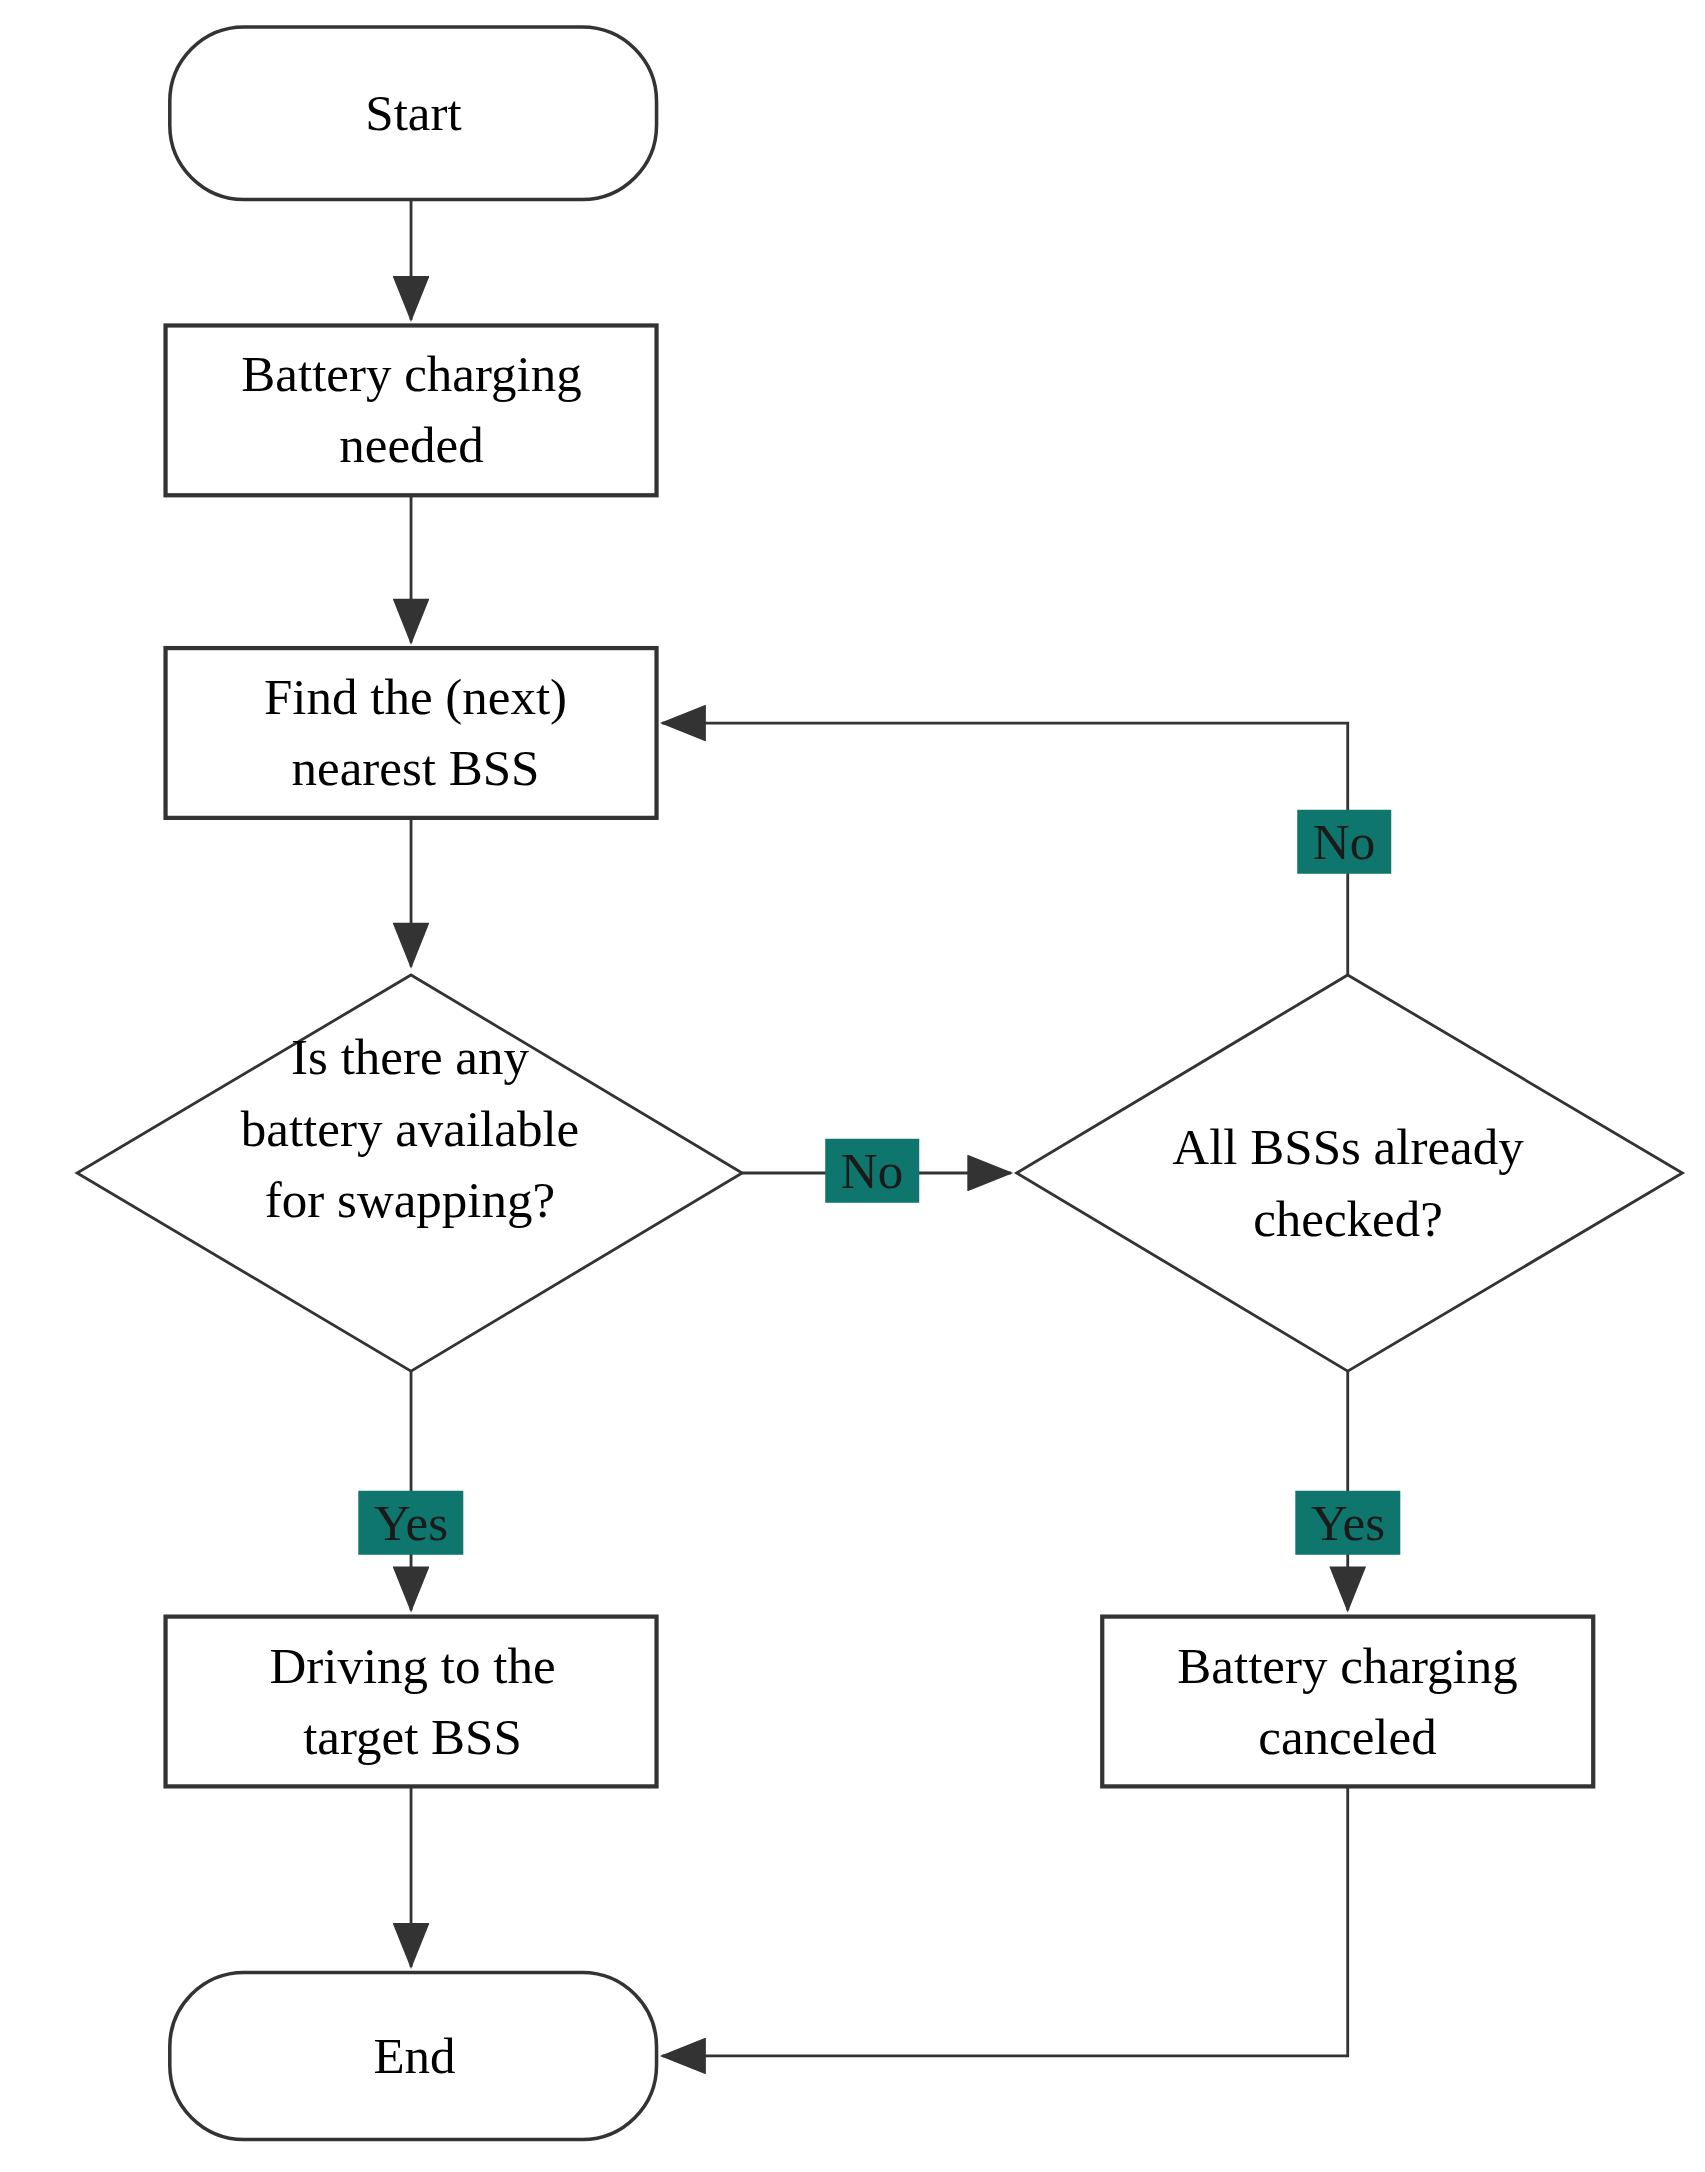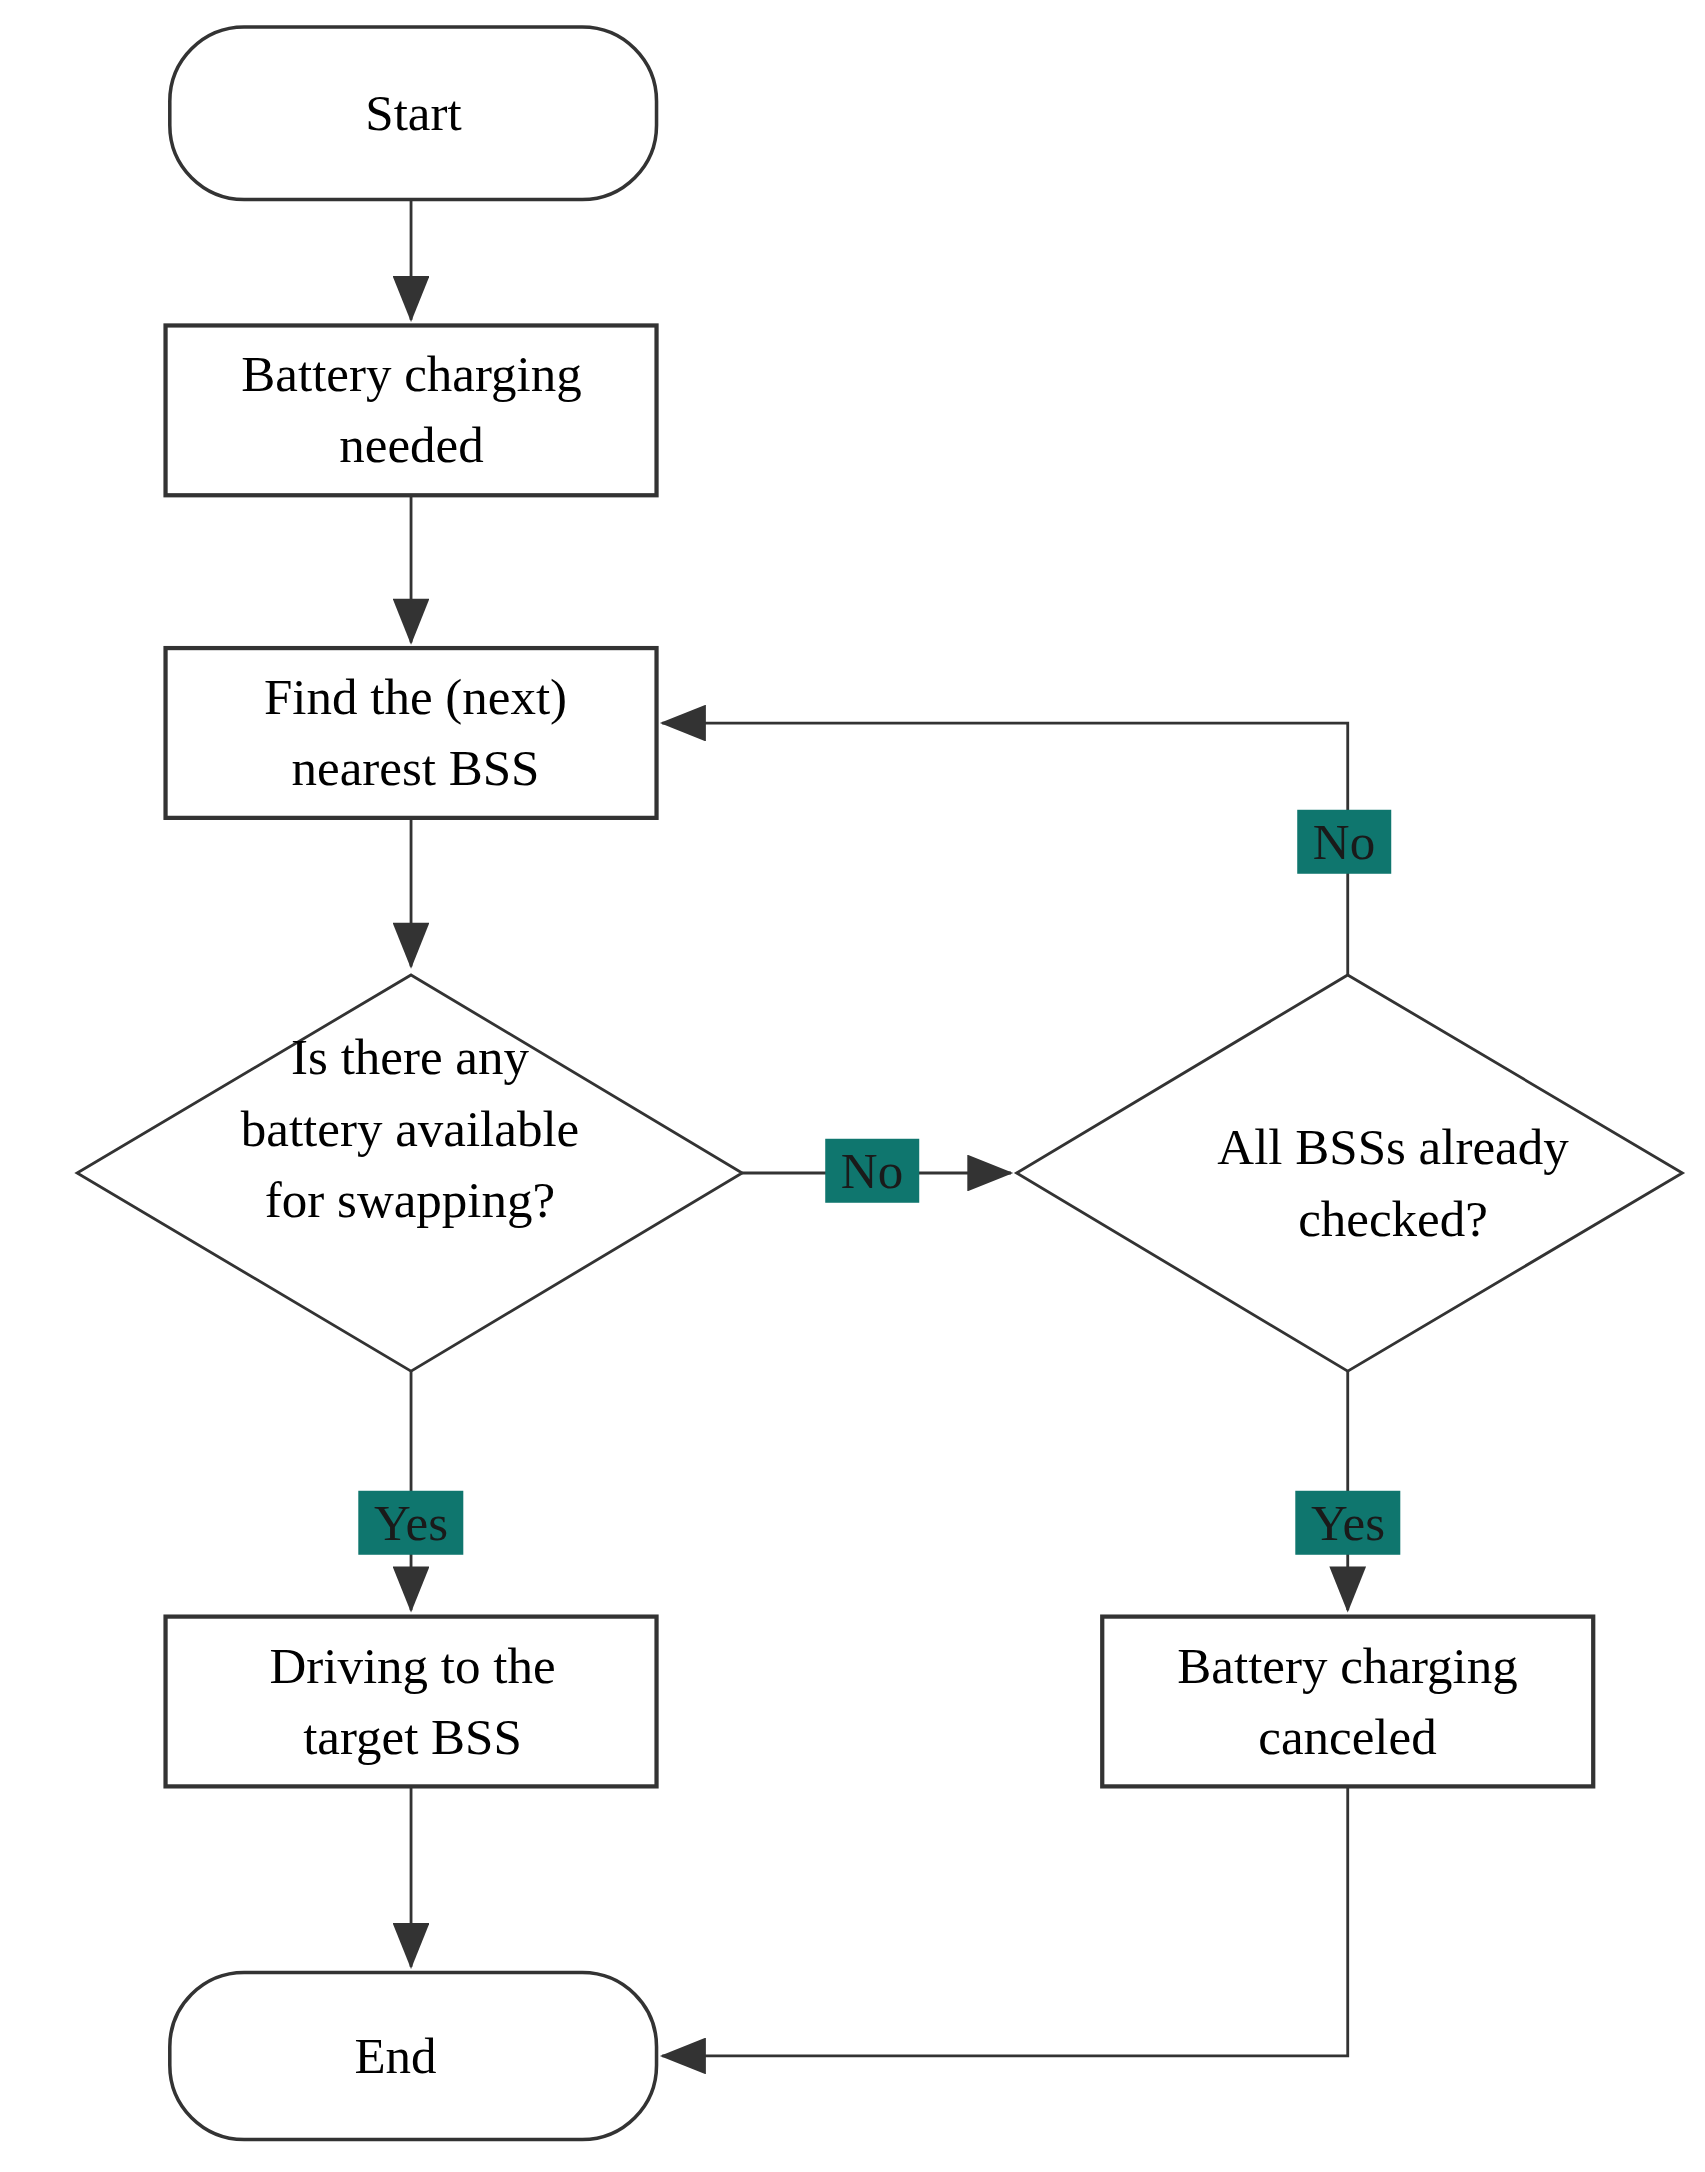--- a/index.html
+++ b/index.html
@@ -93,30 +93,30 @@
   <div class="node-label" style="left:166px; top:325px; width:491px; height:170px;">Battery charging
 needed</div>
 
   <div class="node-label" style="left:170px; top:648px; width:491px; height:170px;">Find the (next)
 nearest BSS</div>
 
   <div class="node-label" style="left:127px; top:974px; width:566px; height:311px;">Is there any
 battery available
 for swapping?</div>
 
-  <div class="node-label" style="left:1110px; top:1028px; width:566px; height:311px;">All BSSs already
+  <div class="node-label" style="left:1065px; top:1028px; width:566px; height:311px;">All BSSs already
 checked?</div>
 
   <div class="node-label" style="left:167px; top:1617px; width:491px; height:170px;">Driving to the
 target BSS</div>
 
   <div class="node-label" style="left:1102px; top:1617px; width:491px; height:170px;">Battery charging
 canceled</div>
 
-  <div class="node-label" style="left:152px; top:1973px; width:487px; height:167px;">End</div>
+  <div class="node-label" style="left:171px; top:1973px; width:487px; height:167px;">End</div>
 
   <div class="edge-label" style="left:872px; top:1171px;">No</div>
 
   <div class="edge-label" style="left:1344px; top:842px;">No</div>
 
   <div class="edge-label" style="left:411px; top:1523px;">Yes</div>
 
   <div class="edge-label" style="left:1348px; top:1523px;">Yes</div>
 
 </div>

